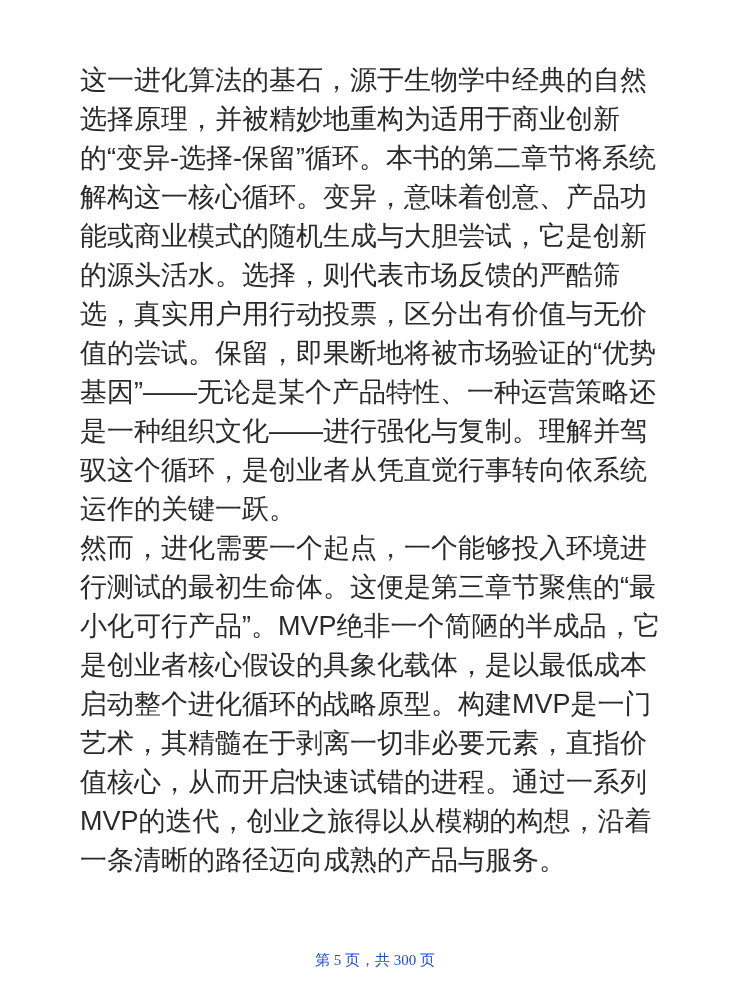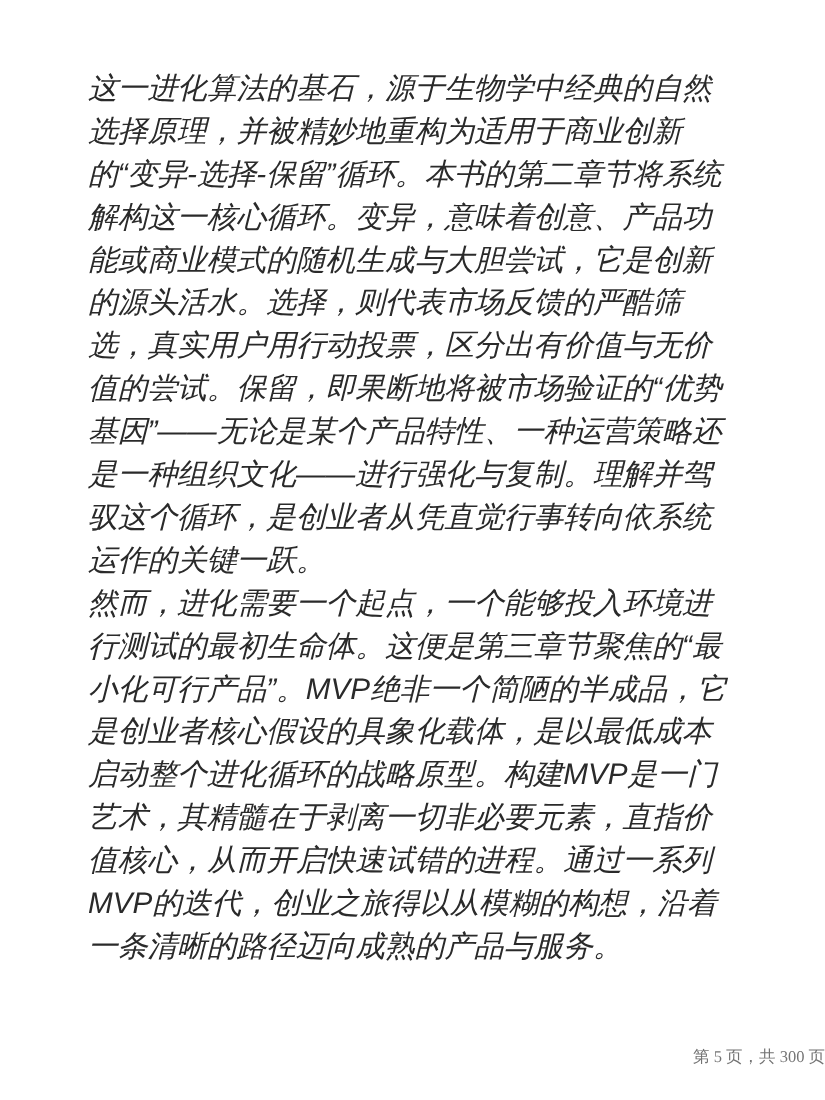--- a/index.html
+++ b/index.html
@@ -21,33 +21,32 @@
     left: 80px;
     width: 592px;
     font-size: 27px;
     line-height: 39px;
     color: #2a2a2a;
     letter-spacing: 0;
     text-align: left;
   }
   .content p {
     margin: 0;
-    font-style: italic;
   }
   .content p + p {
   }
   .footer {
     position: absolute;
     left: 0;
     right: 0;
     bottom: 30px;
-    text-align: right;
+    text-align: center;
     font-family: "Liberation Serif", "DejaVu Serif", serif;
     font-size: 15px;
-    color: #737373;
+    color: #1d4ed8;
   }
 </style>
 </head>
 <body>
 
 <div class="page">
   <div class="content">
     <p>这一进化算法的基石，源于生物学中经典的自然选择原理，并被精妙地重构为适用于商业创新的“变异-选择-保留”循环。本书的第二章节将系统解构这一核心循环。变异，意味着创意、产品功能或商业模式的随机生成与大胆尝试，它是创新的源头活水。选择，则代表市场反馈的严酷筛选，真实用户用行动投票，区分出有价值与无价值的尝试。保留，即果断地将被市场验证的“优势基因”——无论是某个产品特性、一种运营策略还是一种组织文化——进行强化与复制。理解并驾驭这个循环，是创业者从凭直觉行事转向依系统运作的关键一跃。</p>
     <p>然而，进化需要一个起点，一个能够投入环境进行测试的最初生命体。这便是第三章节聚焦的“最小化可行产品”。MVP绝非一个简陋的半成品，它是创业者核心假设的具象化载体，是以最低成本启动整个进化循环的战略原型。构建MVP是一门艺术，其精髓在于剥离一切非必要元素，直指价值核心，从而开启快速试错的进程。通过一系列MVP的迭代，创业之旅得以从模糊的构想，沿着一条清晰的路径迈向成熟的产品与服务。</p>
   </div>

